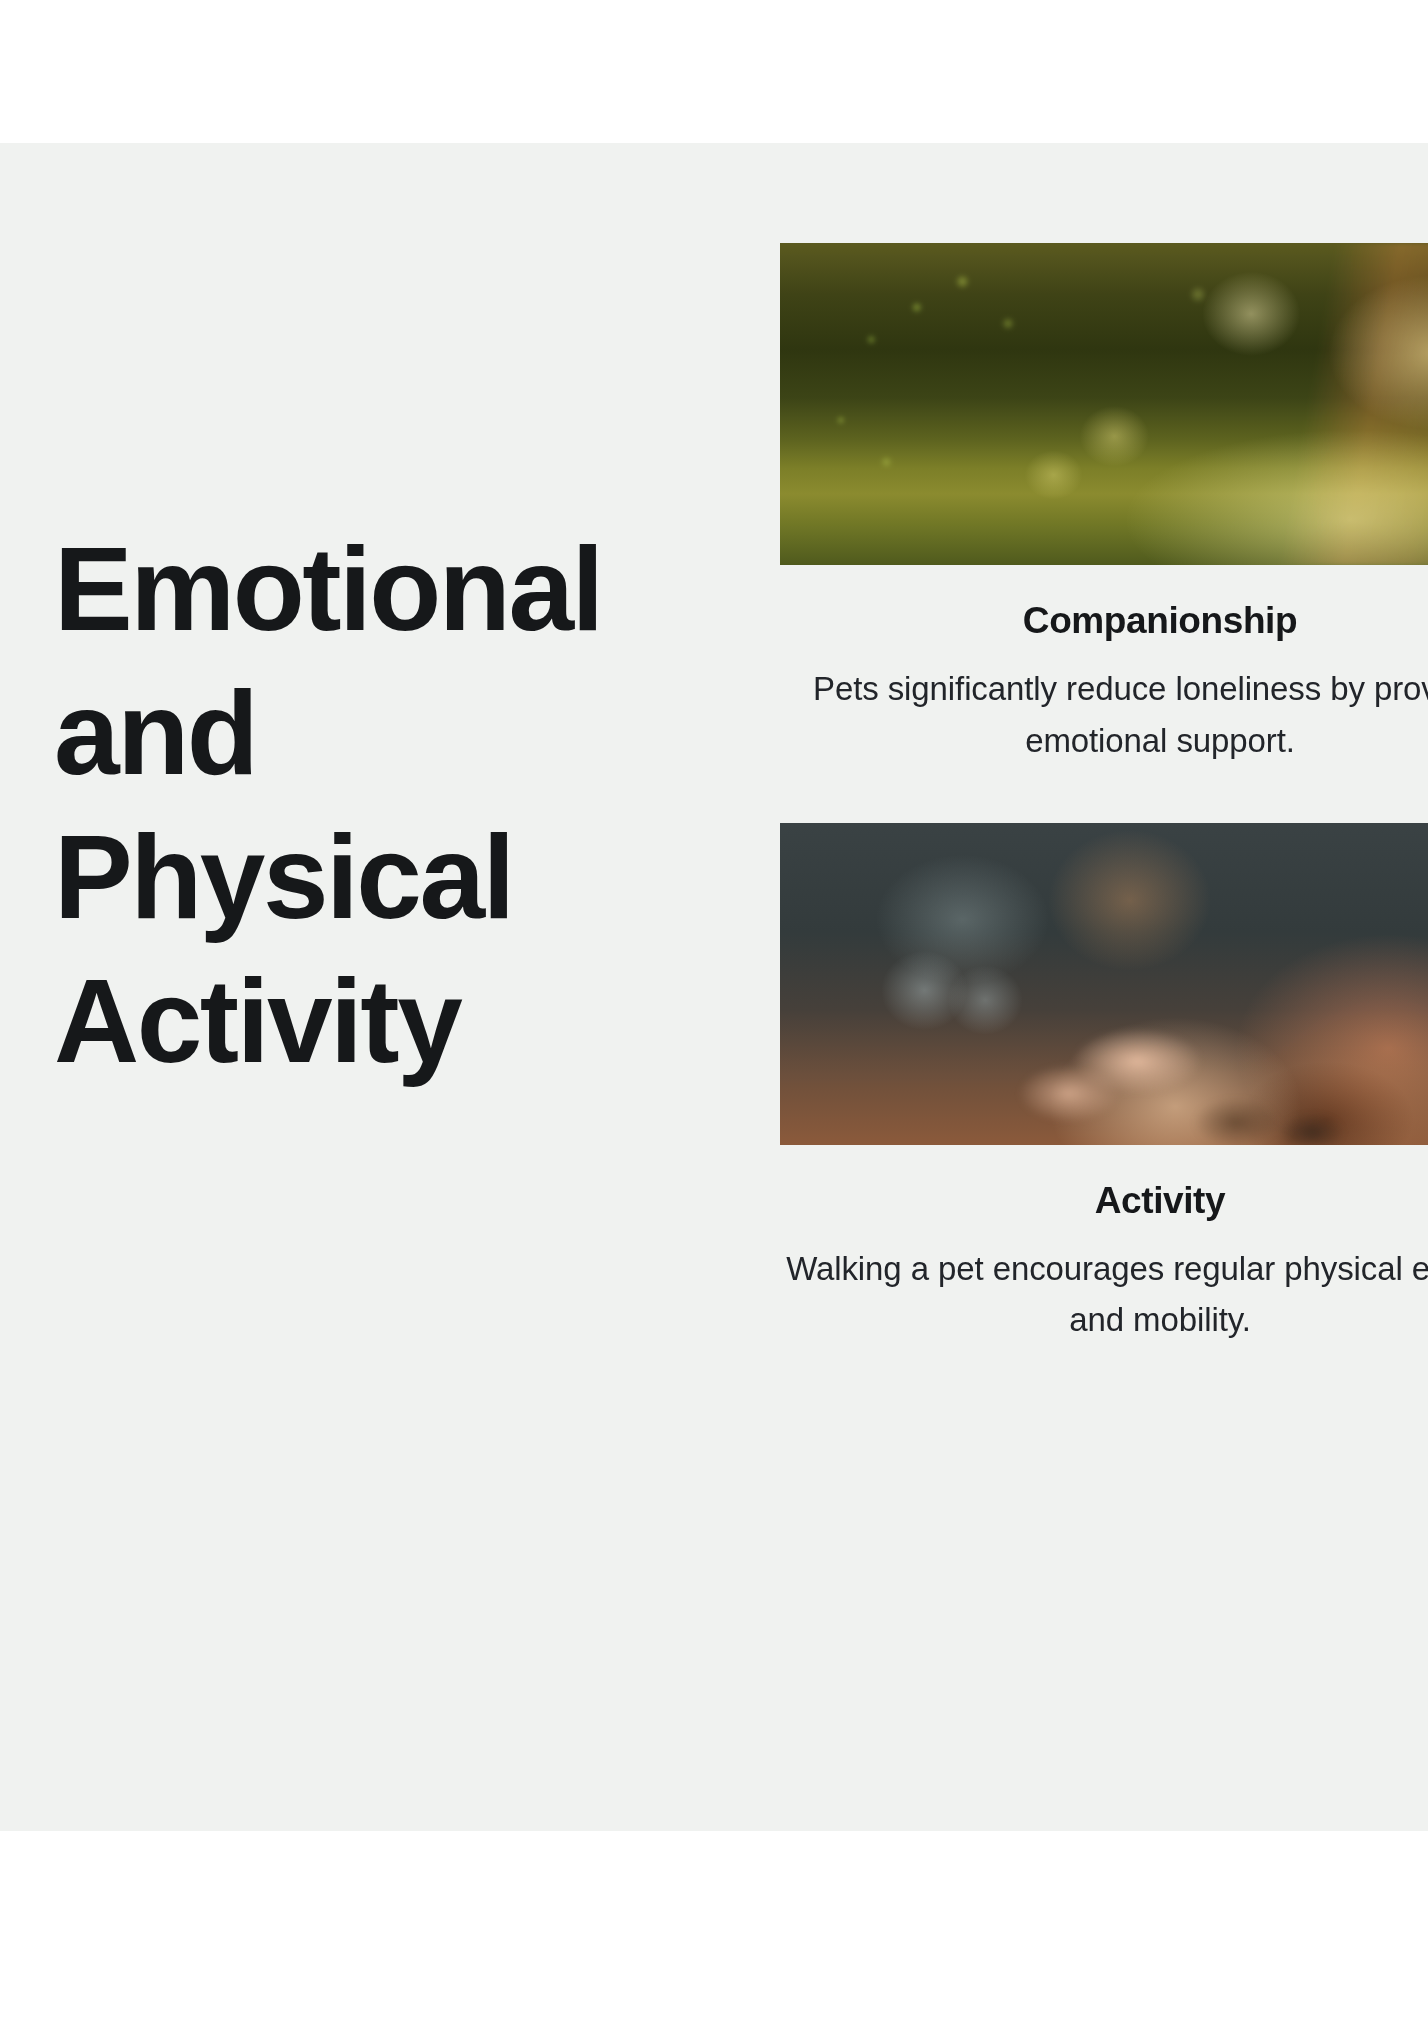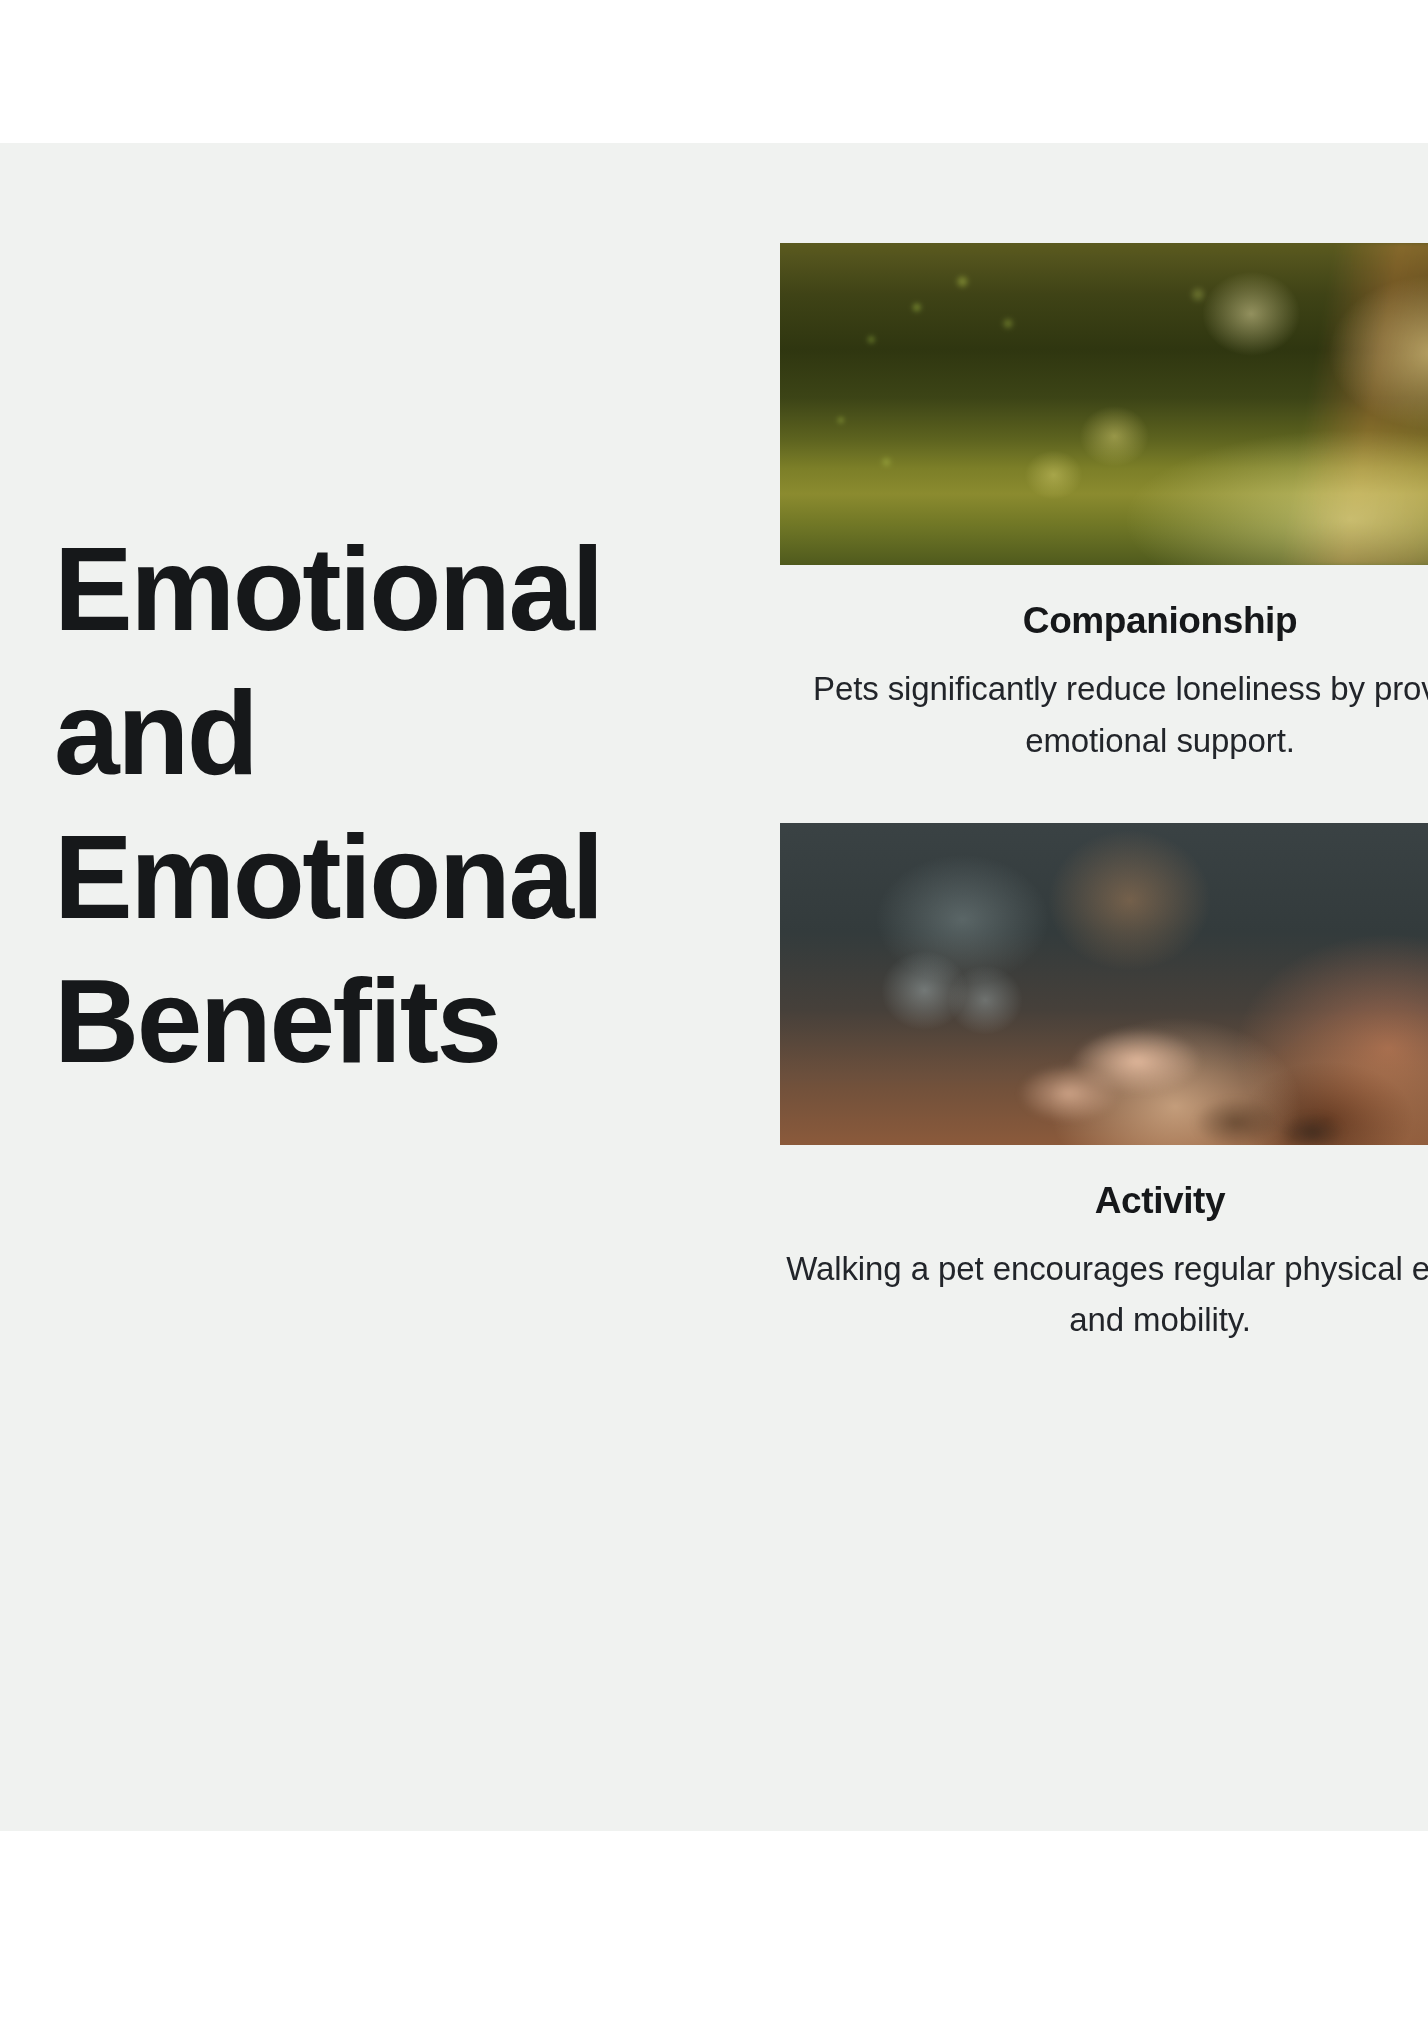--- a/index.html
+++ b/index.html
@@ -164,21 +164,21 @@
     letter-spacing: -0.1px;
     color: #22252a;
   }
 </style>
 </head>
 <body>
 
 <div class="slide">
 
   <div class="title-col">
-    <h1 class="slide-title">Emotional and Emotional Benefits</h1>
+    <h1 class="slide-title">Emotional and Physical Activity</h1>
   </div>
 
   <div class="cards-col">
 
     <div class="card">
       <div class="card-media">
         <div class="photo-park"></div>
       </div>
       <h2 class="card-title">Companionship</h2>
       <p class="card-body">Pets significantly reduce loneliness by providing emotional support.</p>

